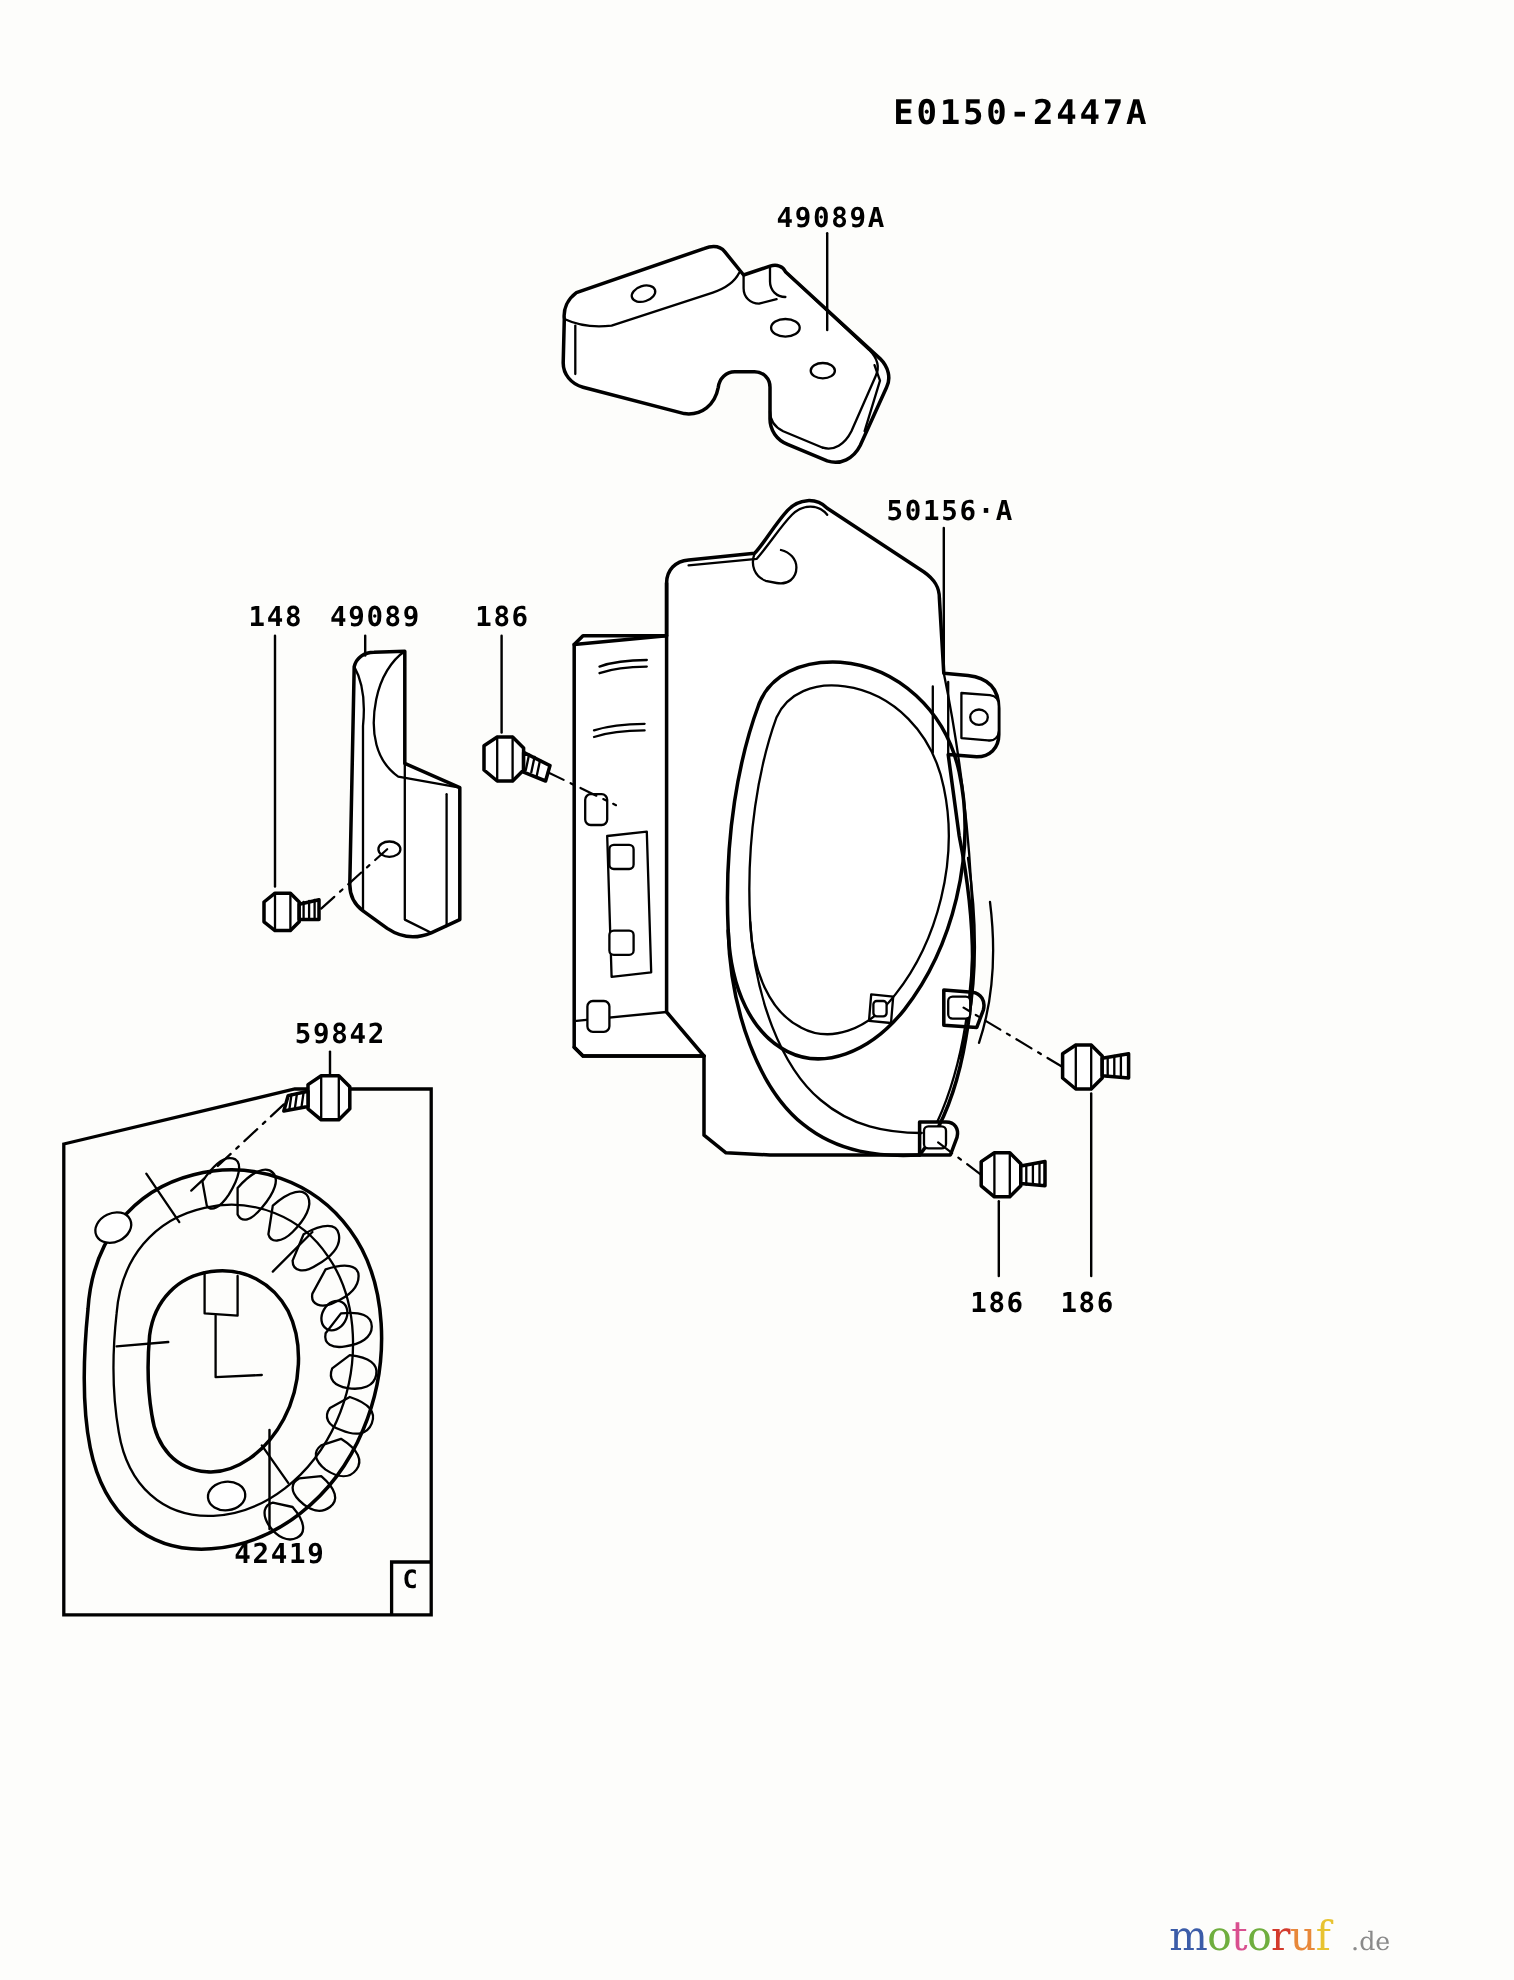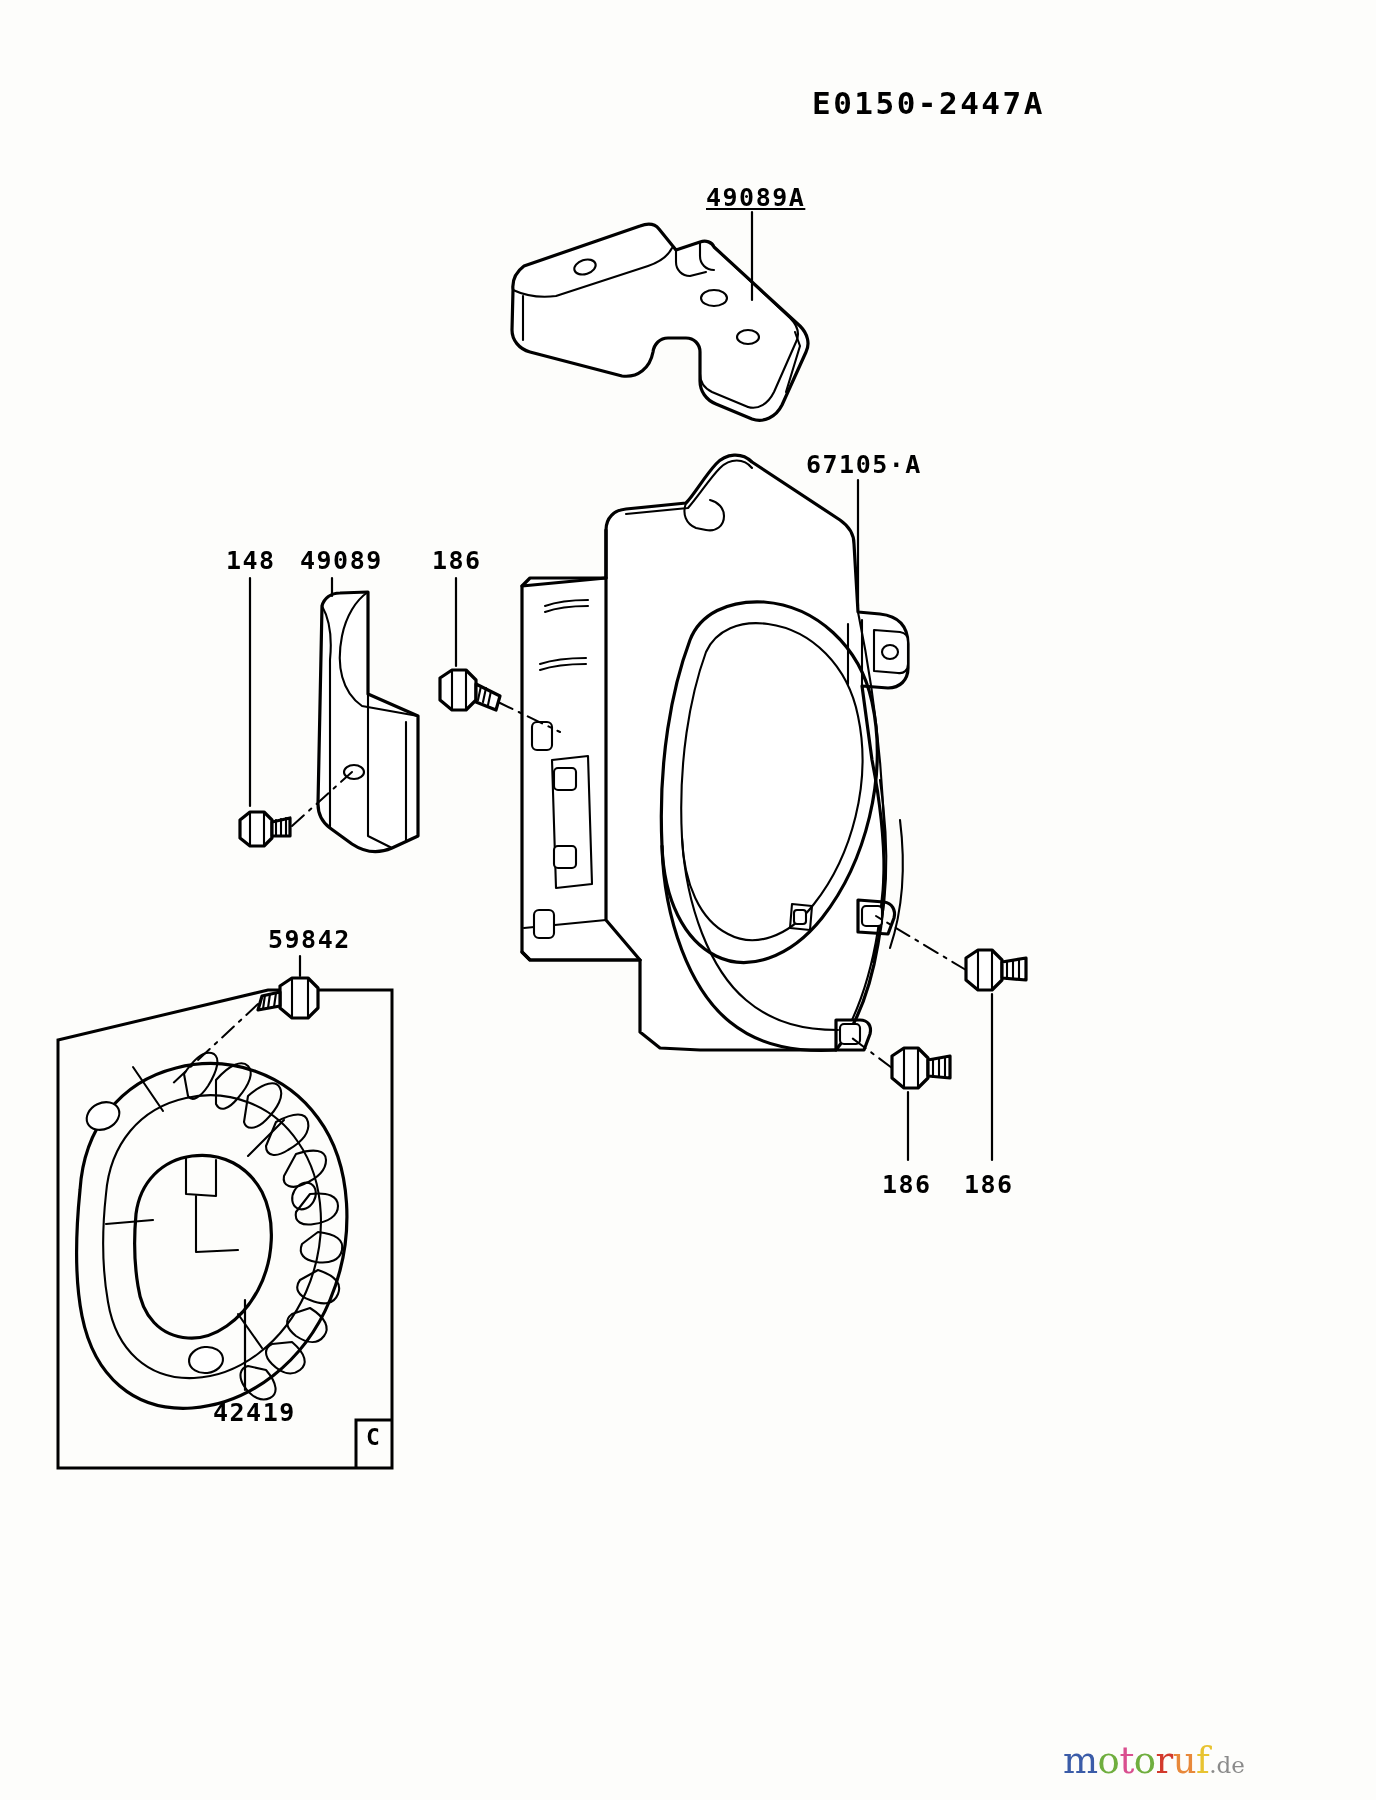--- a/index.html
+++ b/index.html
@@ -22,21 +22,21 @@
     color:#000;
     white-space:nowrap;
     letter-spacing:1px;
   }
   #diagram-title {
     font-size:31px;
     letter-spacing:2.5px;
     left:812px; top:85px;
   }
   .callout { font-size:25px; letter-spacing:1.5px; }
-  #cal-49089A { left:706px; top:183px;text-decoration:underline; }
+  #cal-49089A { left:706px; top:183px; }
   #cal-59066A { left:806px; top:450px; }
   #cal-241    { left:226px; top:546px; }
   #cal-49089  { left:300px; top:546px; }
   #cal-186-a  { left:432px; top:546px; }
   #cal-92002  { left:268px; top:925px; }
   #cal-59041  { left:213px; top:1398px; }
   #cal-186-b  { left:882px; top:1170px; }
   #cal-186-c  { left:964px; top:1170px; }
   #box-marker-c { left:366px; top:1424px; font-size:23px; letter-spacing:0; }
 
@@ -53,21 +53,21 @@
     white-space:nowrap;
     line-height:1;
   }
   #watermark .w1 { color:#3b5ca8; }
   #watermark .w2 { color:#6fae3e; }
   #watermark .w3 { color:#d94f8f; }
   #watermark .w4 { color:#6fae3e; }
   #watermark .w5 { color:#d33a2c; }
   #watermark .w6 { color:#e8883a; }
   #watermark .w7 { color:#e8c331; }
-  #watermark .wd { color:#8a8a8a; font-size:23px; letter-spacing:0; }
+  #watermark .wd { color:#8a8a8a; font-size:23px; letter-spacing:0;margin-left:19px; }
 </style>
 </head>
 <body>
 
 <div id="page">
 
   <svg id="art" viewBox="0 0 1376 1800">
     <defs>
       <style>
         .s  { fill:none; stroke:#000; stroke-width:3.2; stroke-linejoin:round; stroke-linecap:round; }
@@ -366,21 +366,21 @@
       <path class="dd" d="M966,970 L 876,916"></path>
 
       <path class="dd" d="M892,1068 L 852,1038"></path>
     </g>
   </svg>
 
   <div class="lbl" id="diagram-title">E0150-2447A</div>
 
   <div class="lbl callout" id="cal-49089A">49089A</div>
 
-  <div class="lbl callout" id="cal-59066A">67105·A</div>
+  <div class="lbl callout" id="cal-59066A">50156·A</div>
 
   <div class="lbl callout" id="cal-241">148</div>
 
   <div class="lbl callout" id="cal-49089">49089</div>
 
   <div class="lbl callout" id="cal-186-a">186</div>
 
   <div class="lbl callout" id="cal-92002">59842</div>
 
   <div class="lbl callout" id="cal-59041">42419</div>

